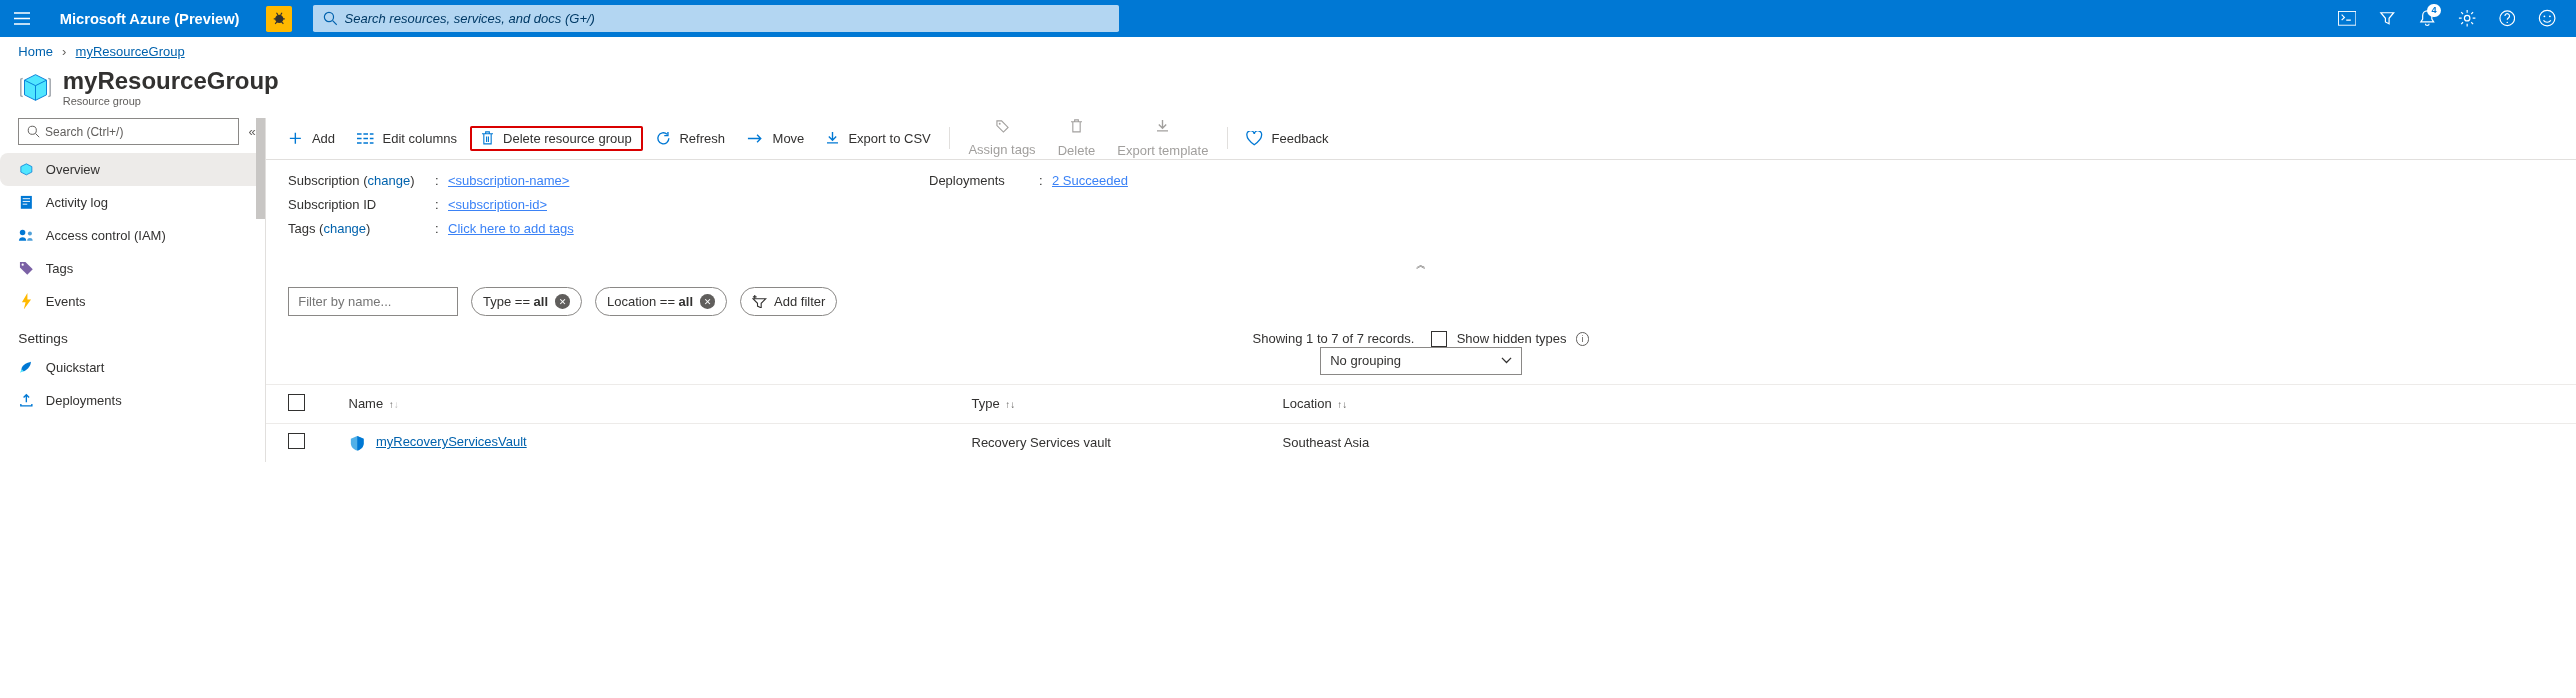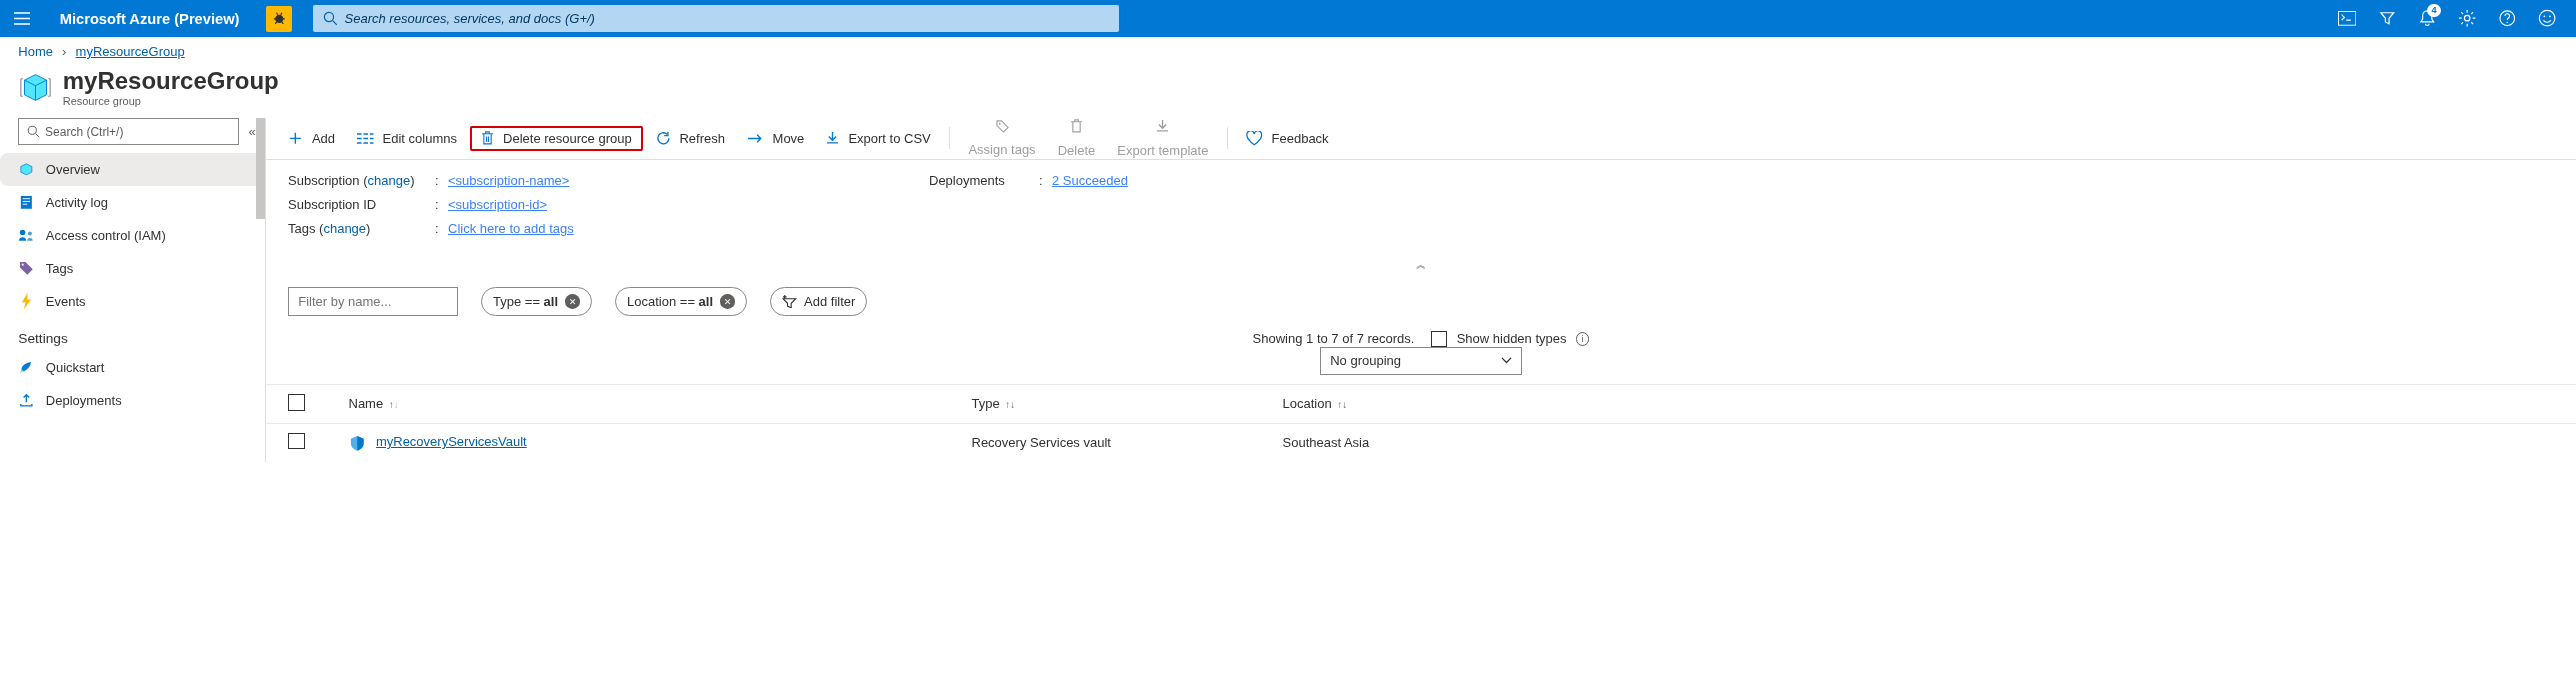--- a/index.html
+++ b/index.html
@@ -64,21 +64,21 @@
   .ess-right { flex:1; }
   .ess-row { display:flex; margin-bottom:9.2px; font-size:13px; align-items:center; }
   .ess-label { width:147px; color:#323130; }
   .ess-label .chg { color:#0062ad; cursor:pointer; }
   .ess-colon { width:13px; color:#323130; }
   .ess-val a, .ess-val .link { color:#3b82f6; cursor:pointer;text-decoration:underline; }
   
   .collapse-essentials { text-align:center; padding:3.7px 0 9.2px 0; cursor:pointer; color:#605e5c; font-size:10px; }
   
   
-  .filter-row { display:flex; align-items:center; padding:5.5px 22px; gap:23px; }
+  .filter-row { display:flex; align-items:center; padding:5.5px 22px; gap:13px; }
   .filter-input { height:29px; width:170px; border:0.9px solid #8a8886; padding:0 9.2px; font-size:13px; }
   .pill { height:29px; border:0.9px solid #8a8886; border-radius:14.7px; display:inline-flex; align-items:center; padding:0 11px; gap:7.3px; cursor:pointer; }
   .pill b { font-weight:600; }
   .pill .xicon { width:14.7px; height:14.7px; background:#605e5c; border-radius:50%; display:flex; align-items:center; justify-content:center; color:#fff; font-size:9.2px; }
   
   
   .records-row { display:flex; align-items:center; justify-content:space-between; padding:9.2px 22px;flex-direction:column; }
   .records-left { display:flex; align-items:center; gap:16.5px; }
   .checkbox { width:16.5px; height:16.5px; border:0.9px solid #323130; display:inline-block; flex:none; }
   .info-icon { width:13.7px; height:13.7px; border:0.9px solid #605e5c; border-radius:50%; display:inline-flex; align-items:center; justify-content:center; font-size:9.2px; color:#605e5c; }

